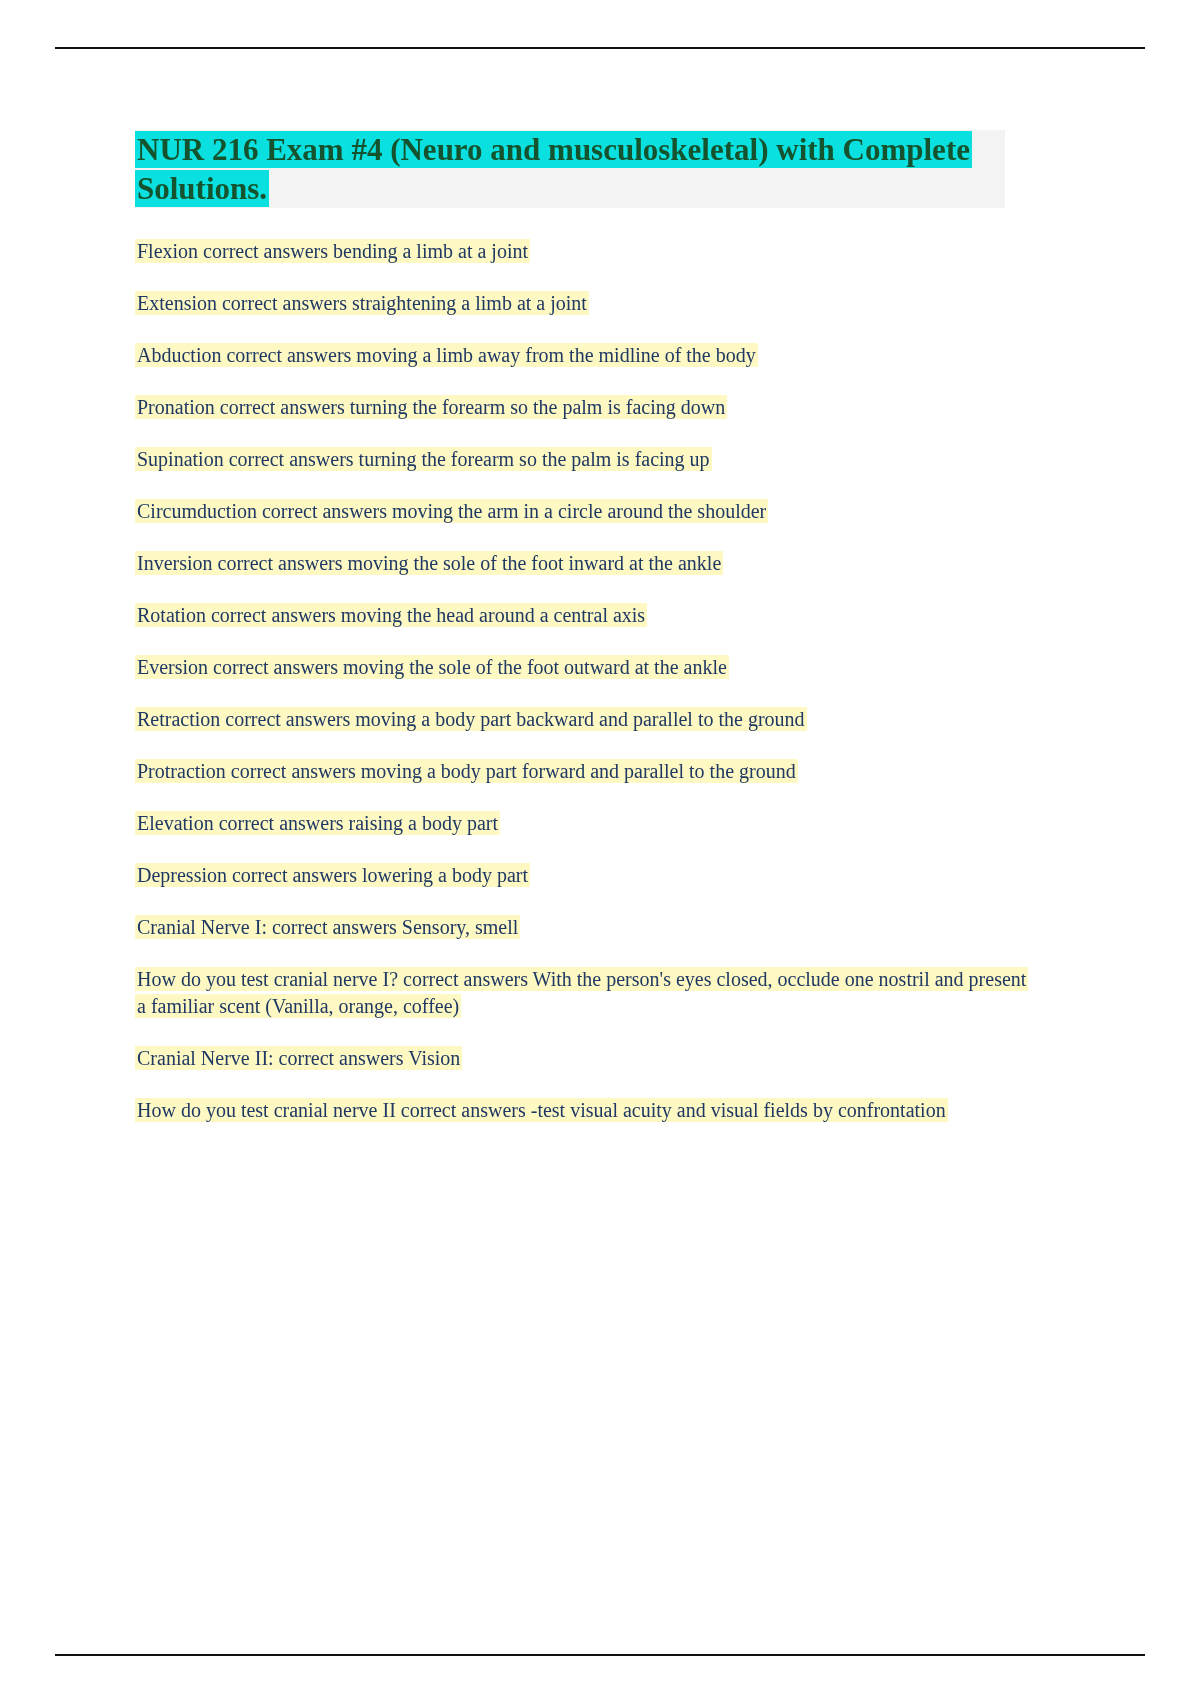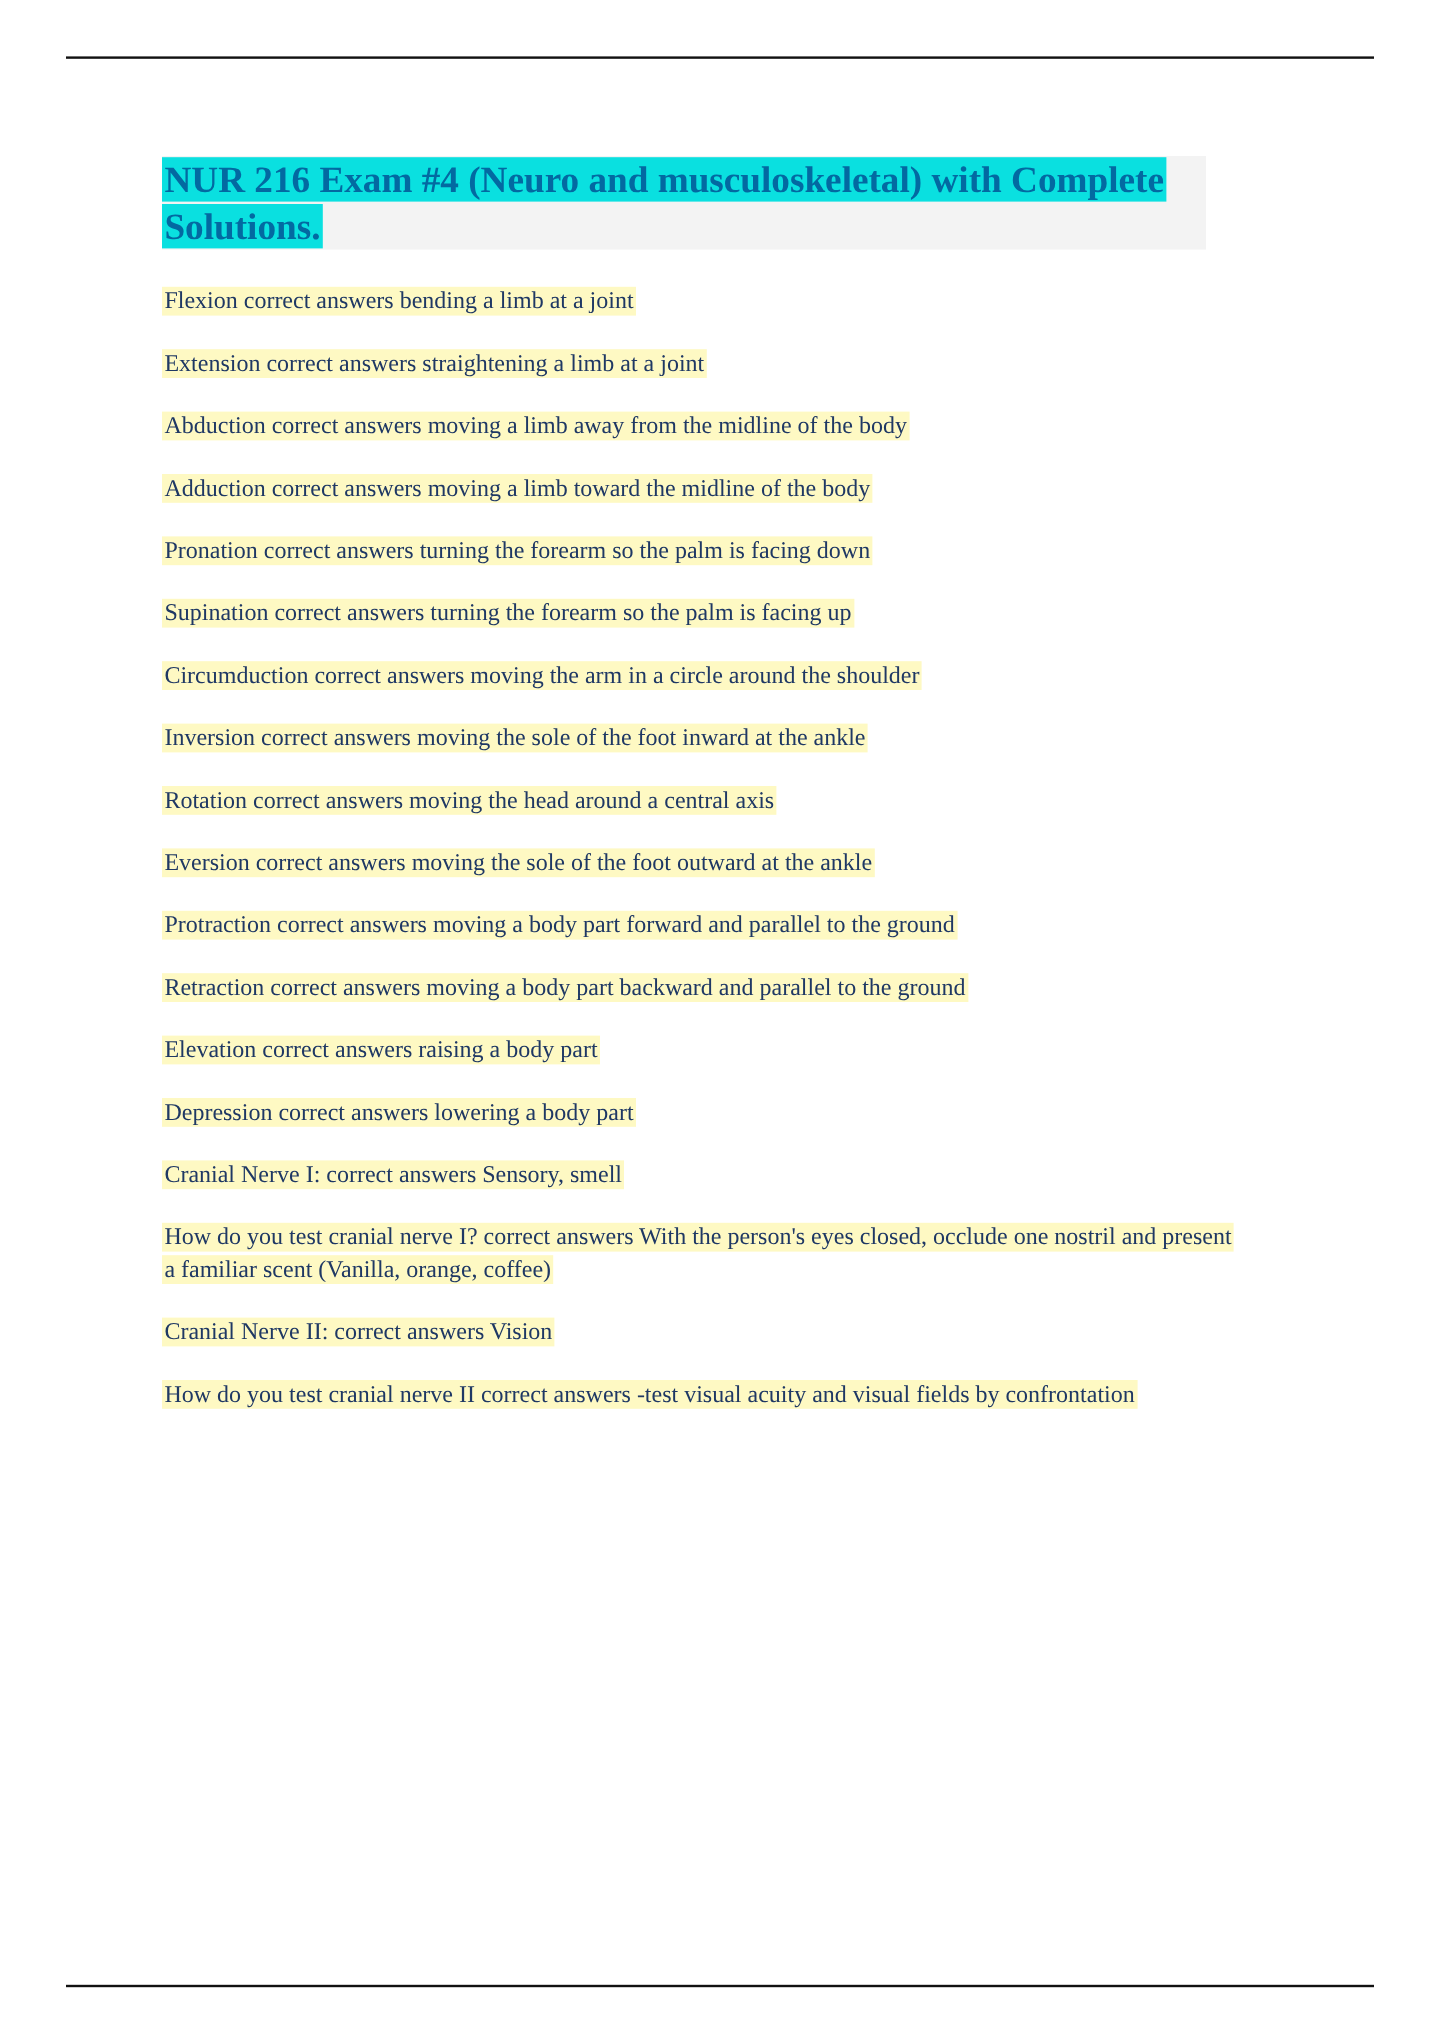--- a/index.html
+++ b/index.html
@@ -27,21 +27,21 @@
     position: absolute;
     top: 130px;
     left: 135px;
     width: 930px;
   }
   h1.doc-title {
     margin: 0 0 30px 0;
     font-size: 31px;
     line-height: 39px;
     font-weight: bold;
-    color: #0369a1;
+    color: #14532d;
     background: #f3f3f3;
     width: 870px;
   }
   h1.doc-title .hl-cyan {
     background: #0ae0e0;
     box-decoration-break: clone;
     -webkit-box-decoration-break: clone;
     padding: 1px 2px;
   }
   p.qa {
@@ -61,29 +61,28 @@
 <body>
 
 <div class="rule rule-top"></div>
 
 <div class="content">
   <h1 class="doc-title"><span class="hl-cyan">NUR 216 Exam #4 (Neuro and musculoskeletal) with Complete Solutions.</span></h1>
 
   <p class="qa"><span class="hl-gray">Flexion correct answers bending a limb at a joint</span></p>
   <p class="qa"><span class="hl-gray">Extension correct answers straightening a limb at a joint</span></p>
   <p class="qa"><span class="hl-gray">Abduction correct answers moving a limb away from the midline of the body</span></p>
-  <p class="qa"><span class="hl-gray">Adduction correct answers moving a limb toward the midline of the body</span></p>
   <p class="qa"><span class="hl-gray">Pronation correct answers turning the forearm so the palm is facing down</span></p>
   <p class="qa"><span class="hl-gray">Supination correct answers turning the forearm so the palm is facing up</span></p>
   <p class="qa"><span class="hl-gray">Circumduction correct answers moving the arm in a circle around the shoulder</span></p>
   <p class="qa"><span class="hl-gray">Inversion correct answers moving the sole of the foot inward at the ankle</span></p>
   <p class="qa"><span class="hl-gray">Rotation correct answers moving the head around a central axis</span></p>
   <p class="qa"><span class="hl-gray">Eversion correct answers moving the sole of the foot outward at the ankle</span></p>
+  <p class="qa"><span class="hl-gray">Retraction correct answers moving a body part backward and parallel to the ground</span></p>
   <p class="qa"><span class="hl-gray">Protraction correct answers moving a body part forward and parallel to the ground</span></p>
-  <p class="qa"><span class="hl-gray">Retraction correct answers moving a body part backward and parallel to the ground</span></p>
   <p class="qa"><span class="hl-gray">Elevation correct answers raising a body part</span></p>
   <p class="qa"><span class="hl-gray">Depression correct answers lowering a body part</span></p>
   <p class="qa"><span class="hl-gray">Cranial Nerve I: correct answers Sensory, smell</span></p>
   <p class="qa"><span class="hl-gray">How do you test cranial nerve I? correct answers With the person's eyes closed, occlude one nostril and present a familiar scent (Vanilla, orange, coffee)</span></p>
   <p class="qa"><span class="hl-gray">Cranial Nerve II: correct answers Vision</span></p>
   <p class="qa"><span class="hl-gray">How do you test cranial nerve II correct answers -test visual acuity and visual fields by confrontation</span></p>
 </div>
 
 <div class="rule rule-bottom"></div>
 

